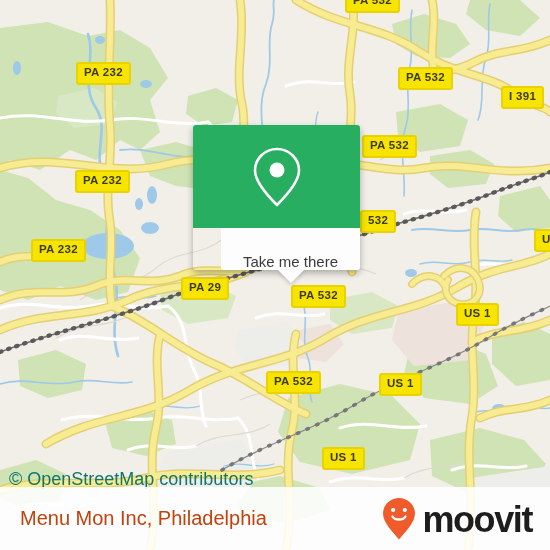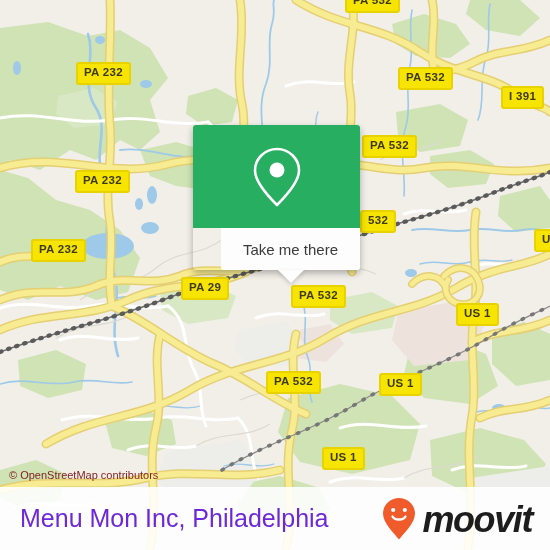--- a/index.html
+++ b/index.html
@@ -62,21 +62,21 @@
     align-items: center;
     justify-content: center;
   }
   #popup-pin-icon svg { display: block; }
   #popup-white {
     position: relative;
     background: #fdfdfd;
     height: 42px;
     border-radius: 0 0 3px 3px;
     display: flex;
-    align-items: center;
+    align-items: flex-end;
     justify-content: center;
     margin-left: 28px;
   }
   #popup-label {
     color: #3b3b3b;
     font-size: 15px;
     font-family: "Liberation Sans", sans-serif;
   }
   #popup-tail {
     position: absolute;
@@ -88,22 +88,22 @@
     border-right: 13px solid transparent;
     border-top: 13px solid #fdfdfd;
     filter: drop-shadow(0 2px 2px rgba(0,0,0,0.18));
   }
 
   
   #osm-attribution {
     position: absolute;
     left: 9px;
     top: 469px;
-    font-size: 11px;
-    color: #7f1d1d;
+    font-size: 18px;
+    color: #0f766e;
     font-family: "Liberation Sans", sans-serif;
     z-index: 30;
     white-space: nowrap;
   }
 
   
   #bottom-bar {
     position: absolute;
     left: 0;
     top: 487px;
@@ -111,29 +111,28 @@
     height: 63px;
     background: rgba(255,255,255,0.88);
     z-index: 50;
     display: flex;
     align-items: center;
     justify-content: space-between;
     box-sizing: border-box;
     padding: 0 18px 0 20px;
   }
   #place-label {
-    color: #6d28d9;
-    font-size: 25px;
+    color: #c2410c;
+    font-size: 20px;
     font-family: "Liberation Sans", sans-serif;
   }
   #moovit-logo {
     display: flex;
     align-items: center;
     gap: 6px;
-    font-style: italic;
   }
   #moovit-pin-icon svg { display: block; }
   #moovit-wordmark {
     color: #1d1d1d;
     font-size: 36px;
     font-family: "Liberation Sans", sans-serif;
     font-weight: bold;
     letter-spacing: -1.4px;
     line-height: 1;
     position: relative;

